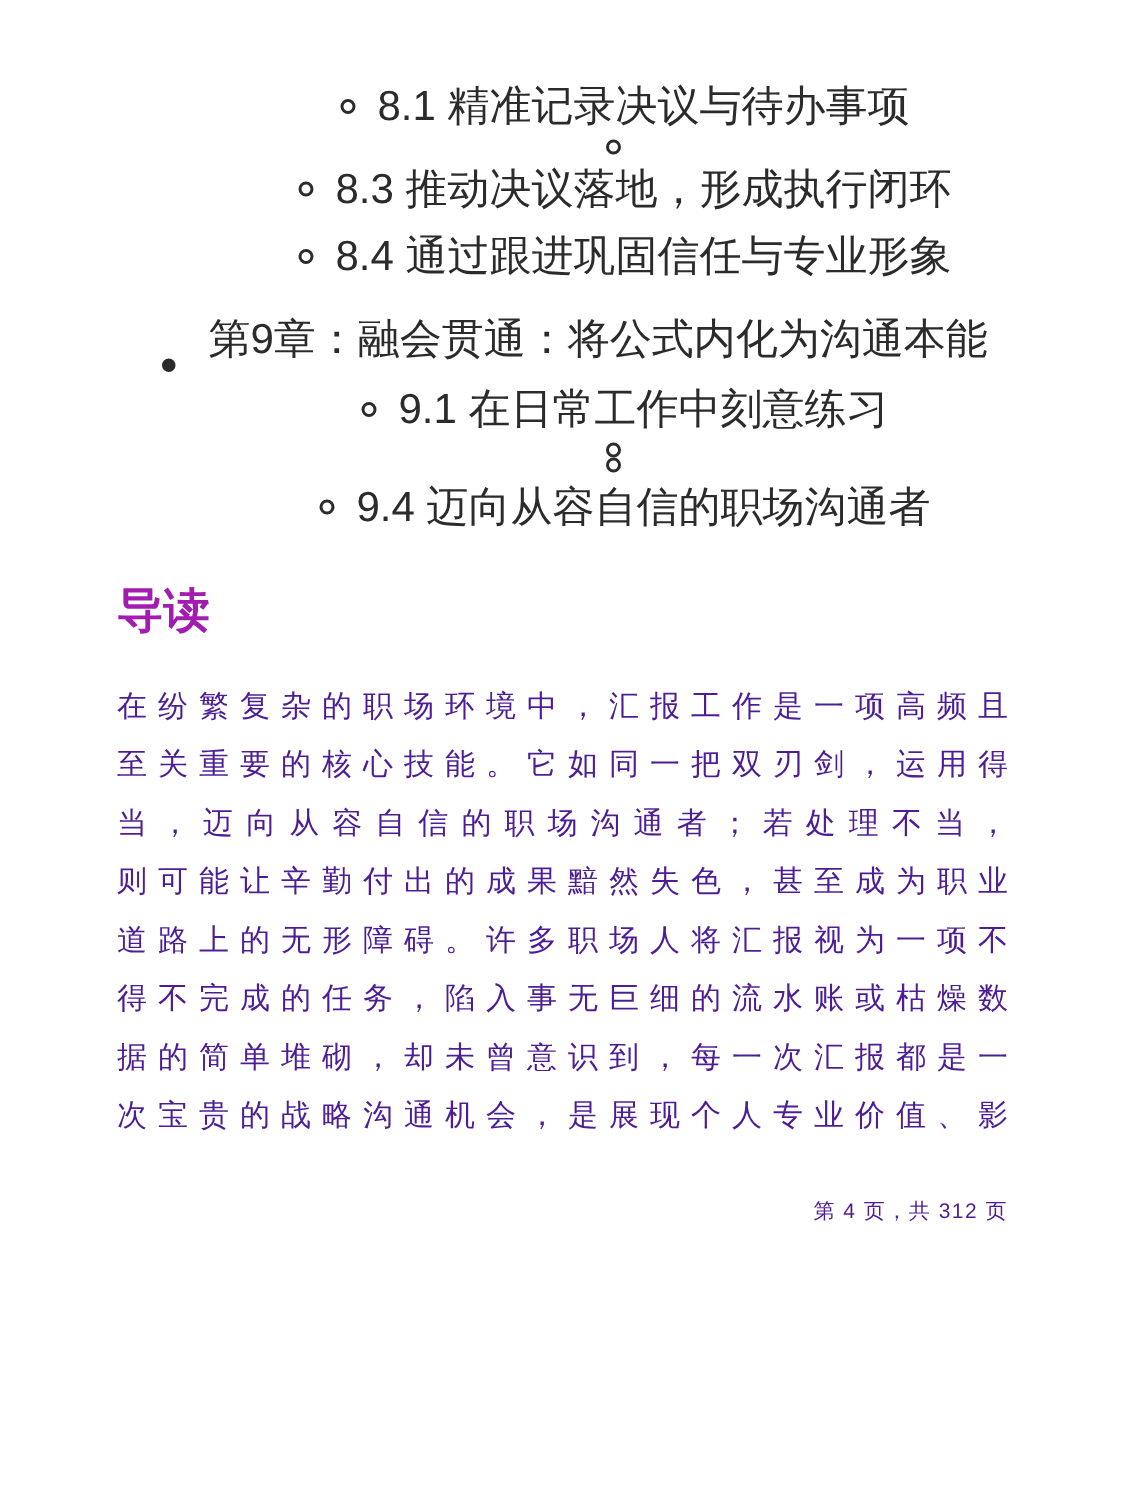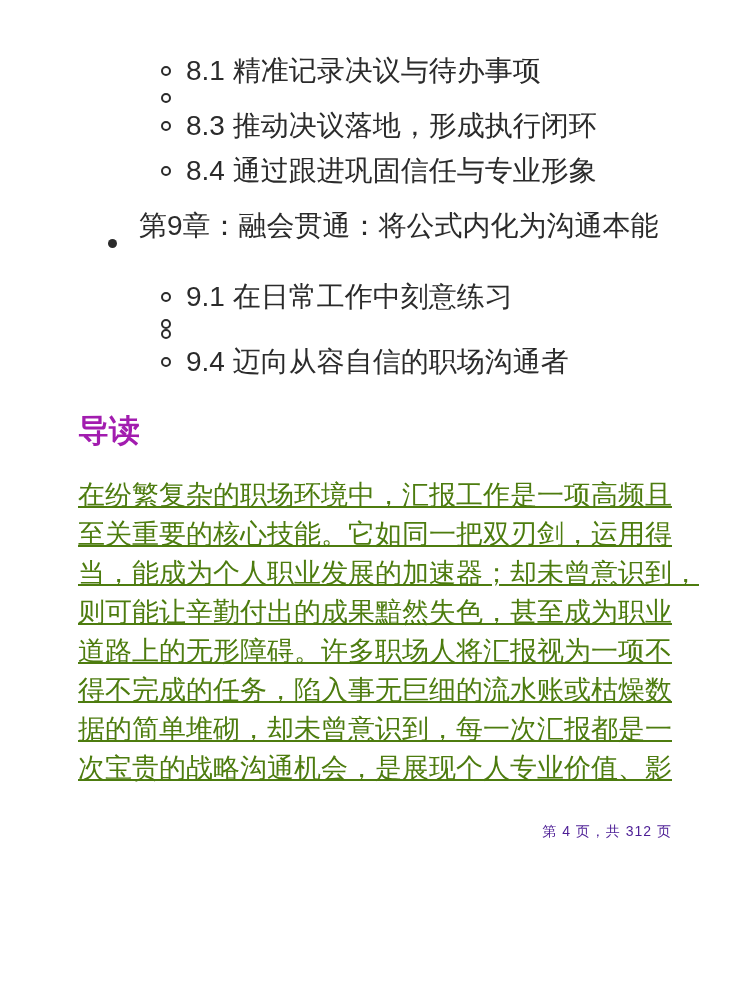--- a/index.html
+++ b/index.html
@@ -16,25 +16,26 @@
   .content {
     margin: 0 78px;
     width: 594px;
   }
   ul.toc-sub {
     list-style: none;
     font-size: 28px;
     line-height: 45px;
   }
   ul.toc-sub.first { padding-top: 48px; }
-  ul.toc-sub.after-chapter { margin-top: 26px; }
+  ul.toc-sub.after-chapter { margin-top: 2px; }
   ul.toc-sub li {
     display: flex;
     align-items: center;
     padding-left: 83px;
+    justify-content: center;
   }
   .circle-bullet {
     flex: none;
     width: 10px;
     height: 10px;
     border: 2px solid #2b2b2b;
     border-radius: 50%;
     margin-right: 15px;
   }
   .toc-chapter {
@@ -55,24 +56,23 @@
   }
   h2.intro-heading {
     margin-top: 30px;
     font-size: 31px;
     line-height: 34px;
     font-weight: 700;
     color: #a21caf;
   }
   .intro-para {
     margin-top: 28px;
-    font-size: 27px;
+    font-size: 20px;
     line-height: 39px;
-    color: #4d7c0f;
-    text-decoration: underline;
+    color: #4c1d95;
   }
   .intro-para .pline {
     text-align: justify;
     text-align-last: justify;
     white-space: nowrap;
   }
   .page-footer {
     margin-top: 33px;
     text-align: right;
     font-size: 14px;
@@ -125,21 +125,21 @@
         <span class="circle-bullet"></span>
         <span>9.4 迈向从容自信的职场沟通者</span>
       </li>
     </ul>
 
     <h2 class="intro-heading">导读</h2>
 
     <div class="intro-para">
       <div class="pline">在纷繁复杂的职场环境中，汇报工作是一项高频且</div>
       <div class="pline">至关重要的核心技能。它如同一把双刃剑，运用得</div>
-      <div class="pline">当，能成为个人职业发展的加速器；却未曾意识到，</div>
+      <div class="pline">当，迈向从容自信的职场沟通者；若处理不当，</div>
       <div class="pline">则可能让辛勤付出的成果黯然失色，甚至成为职业</div>
       <div class="pline">道路上的无形障碍。许多职场人将汇报视为一项不</div>
       <div class="pline">得不完成的任务，陷入事无巨细的流水账或枯燥数</div>
       <div class="pline">据的简单堆砌，却未曾意识到，每一次汇报都是一</div>
       <div class="pline">次宝贵的战略沟通机会，是展现个人专业价值、影</div>
     </div>
 
     <div class="page-footer">第 4 页，共 312 页</div>
 
   </div>

